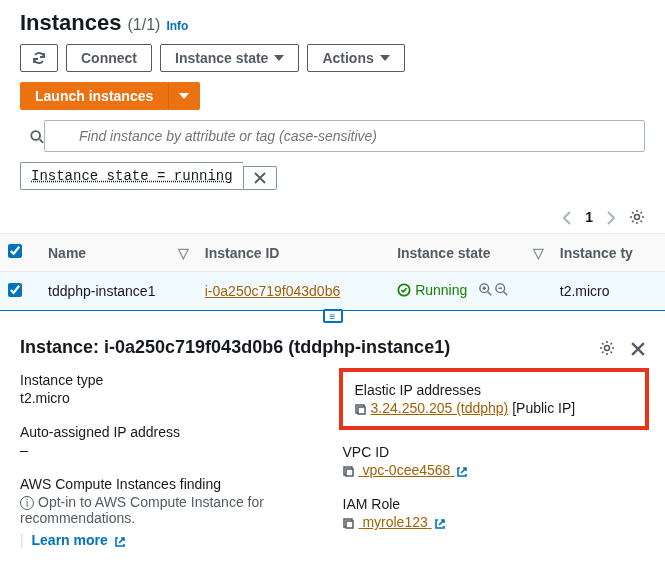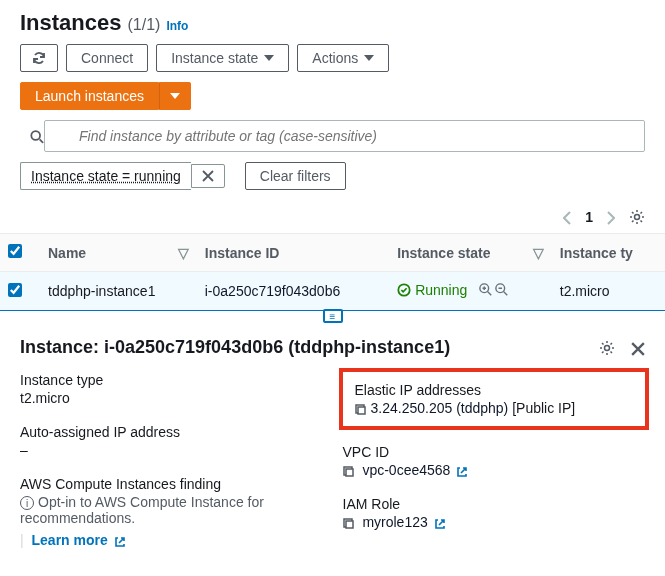--- a/index.html
+++ b/index.html
@@ -3,44 +3,44 @@
 <meta charset="utf-8">
 <style>
 * { box-sizing: border-box; margin: 0; padding: 0; }
 body { font-family: "Amazon Ember", "Helvetica Neue", Arial, sans-serif; font-size: 14px; color: #16191f; background: #fff; width: 665px; }
 .header { padding: 10px 20px 0; }
 .title-row { display: flex; align-items: baseline; gap: 6px; margin-bottom: 8px; }
 .title { font-size: 22px; font-weight: 700; }
 .count { font-size: 16px; color: #545b64; font-weight: 400; }
 .info-link { color: #0073bb; font-size: 12px; font-weight: 700; cursor: pointer; }
 .toolbar { display: flex; gap: 8px; margin-bottom: 10px; flex-wrap: wrap; }
-.btn { border: 1px solid #545b64; background: #fff; border-radius: 2px; padding: 5px 14px; font-size: 14px; font-weight: 400; color: #545b64; cursor: pointer; display: inline-flex; align-items: center; gap: 6px; text-align: center; }
+.btn { border: 1px solid #545b64; background: #fff; border-radius: 2px; padding: 5px 14px; font-size: 14px; font-weight: 700; color: #545b64; cursor: pointer; display: inline-flex; align-items: center; gap: 6px; text-align: center; }
 .btn.icon-only { padding: 5px 10px; }
 .btn-primary { background: #ec7211; border-color: #ec7211; color: #fff; }
 .btn-group { display: flex; }
 .btn-group .btn-primary:first-child { border-radius: 2px 0 0 2px; }
 .btn-group .btn-primary:last-child { border-left: 1px solid #d5620c; border-radius: 0 2px 2px 0; padding: 5px 10px; }
 .search-wrap { position: relative; margin-bottom: 10px; padding-left: 24px; }
 .search-input { width: 100%; padding: 7px 10px 7px 34px; border: 1px solid #aab7b8; border-radius: 2px; font-size: 14px; font-style: italic; color: #687078; }
 .search-icon { position: absolute; left: 10px; top: 50%; transform: translateY(-50%); color: #545b64; }
 .filter-row { display: flex; gap: 20px; align-items: center; }
-.filter-tag { display: flex; align-items: center; }
+.filter-tag { display: flex; align-items: flex-end; font-family: Liberation Mono, monospace; }
 .filter-tag-text { border: 1px solid #879596; border-right: none; padding: 5px 10px; border-radius: 2px 0 0 2px; font-size: 14px; text-decoration: underline dotted; }
 .filter-tag-close { border: 1px solid #879596; padding: 5px 10px; border-radius: 0 2px 2px 0; cursor: pointer; display: flex; align-items: center; }
 .pagination { display: flex; align-items: center; gap: 14px; justify-content: flex-end; padding: 8px 20px; }
 .page-arrow { color: #aab7b8; cursor: pointer; }
 .page-num { font-weight: 700; }
 .gear { cursor: pointer; color: #545b64; }
 .table { width: 100%; border-collapse: collapse; }
 .table th { text-align: left; padding: 10px 8px; border-top: 1px solid #eaeded; border-bottom: 1px solid #eaeded; font-weight: 700; font-size: 14px; color: #545b64; background: #fafafa; }
 .table td { padding: 10px 8px; border-bottom: 1px solid #eaeded; }
 .th-inner { display: flex; align-items: center; justify-content: space-between; gap: 6px; }
 .sort-icon { color: #879596; }
 .checkbox { width: 14px; height: 14px; cursor: pointer; accent-color: #0073bb; }
-.link { color: #0f172a; cursor: pointer; }
+.link { color: #a16207; cursor: pointer; text-decoration: underline; }
 .status-running { color: #1d8102; display: inline-flex; align-items: center; gap: 4px; font-weight: 400; }
 .row-sel { background: #f1faff; }
 .tr-border-sel td { border-top: 1px solid #0073bb; border-bottom: 1px solid #0073bb; }
 .zoom-icons { color: #687078; display: inline-flex; gap: 2px; }
 .drag-handle { display: flex; justify-content: center; margin-top: -2px; }
 .drag-box { border: 2px solid #0073bb; border-radius: 2px; width: 20px; height: 14px; display: flex; align-items: center; justify-content: center; color: #0073bb; font-size: 10px; background: #fff; cursor: row-resize; }
 .detail-header { display: flex; align-items: center; justify-content: space-between; padding: 14px 20px; }
 .detail-title { font-size: 18px; font-weight: 700; }
 .detail-actions { display: flex; gap: 16px; align-items: center; }
 .close-x { cursor: pointer; color: #545b64; }
@@ -110,21 +110,20 @@
 
   <div class="filter-row" style="margin-bottom:10px;">
     <div class="filter-tag">
       <span class="filter-tag-text">Instance state = running</span>
       <span class="filter-tag-close">
         <svg width="12" height="12" viewBox="0 0 12 12" stroke="#545b64" stroke-width="1.8">
             <path d="M1 1l10 10M11 1L1 11"></path>
           </svg>
       </span>
     </div>
-    <button class="btn">Clear filters</button>
   </div>
 </div>
 
 <div class="pagination">
   <span class="page-arrow">
     <svg width="8" height="14" viewBox="0 0 8 14" fill="none" stroke="#aab7b8" stroke-width="2">
         <path d="M7 1L1 7l6 6"></path>
       </svg>
   </span>
   <span class="page-num">1</span>

